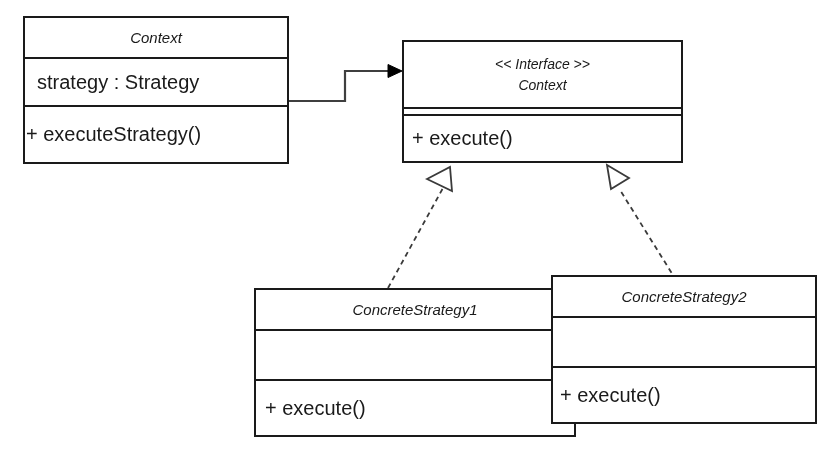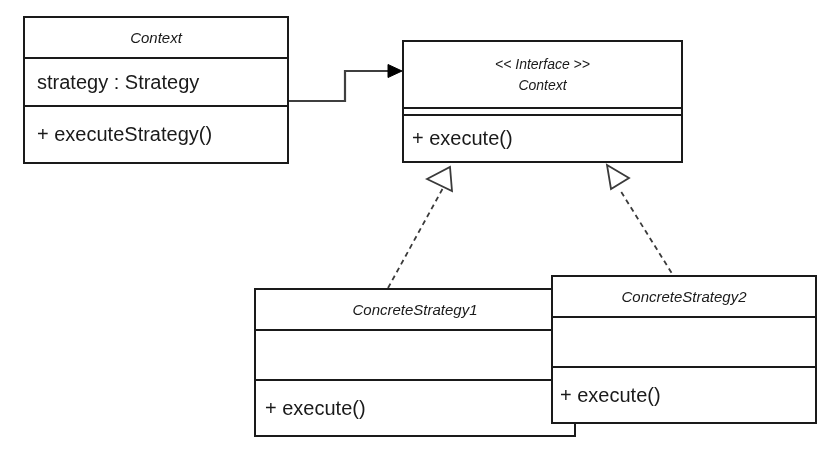--- a/index.html
+++ b/index.html
@@ -69,21 +69,21 @@
 
     <g>
       <line x1="681" y1="288" x2="620" y2="190" stroke="#3a3a3a" stroke-width="1.8" stroke-dasharray="5 4"></line>
       <polygon points="629,178 607,165 611,189" fill="#ffffff" stroke="#3a3a3a" stroke-width="1.8"></polygon>
     </g>
   </svg>
 
   <div class="uml-class" style="left:23px; top:16px; width:266px; height:148px;">
     <div class="cmp title divided" style="height:41px;">Context</div>
     <div class="cmp member divided" style="height:48px; padding-left:12px;">strategy : Strategy</div>
-    <div class="cmp member fill" style="padding-left:12px;border-radius:21px;">+ executeStrategy()</div>
+    <div class="cmp member fill" style="padding-left:1px;border-radius:21px;">+ executeStrategy()</div>
   </div>
 
   <div class="uml-class" style="left:402px; top:40px; width:281px; height:123px;">
     <div class="cmp title-stack divided" style="height:67px;">
       <span>&lt;&lt; Interface &gt;&gt;</span>
       <span>Context</span>
     </div>
     <div class="cmp divided" style="height:7px;"></div>
     <div class="cmp member fill" style="padding-left:8px;">+ execute()</div>
   </div>

